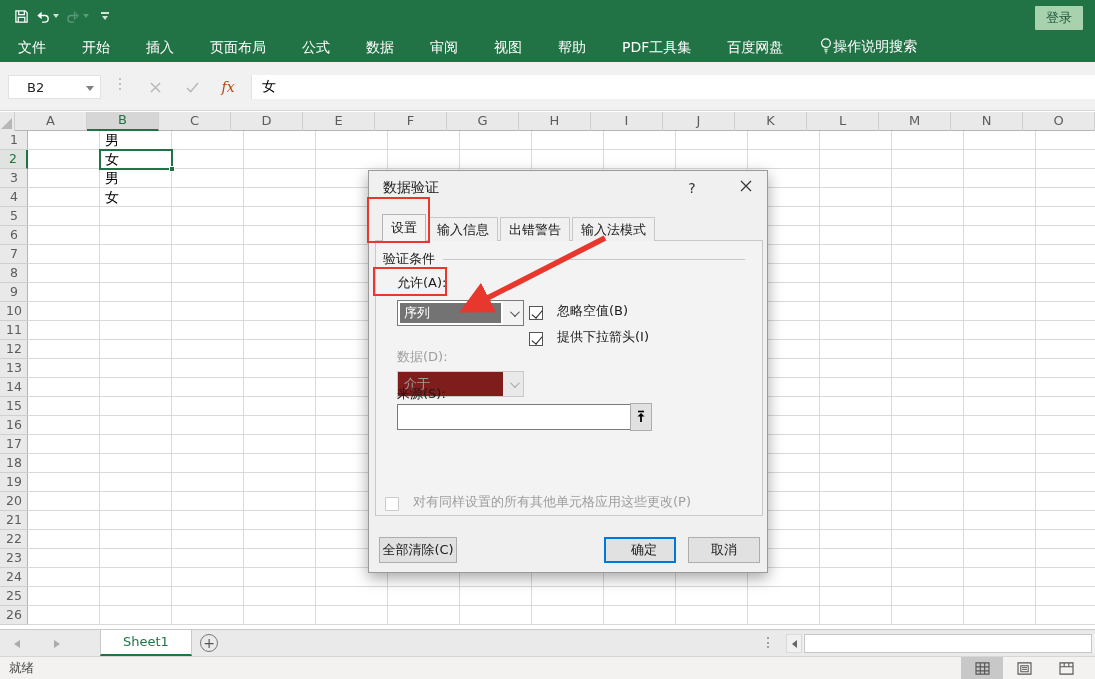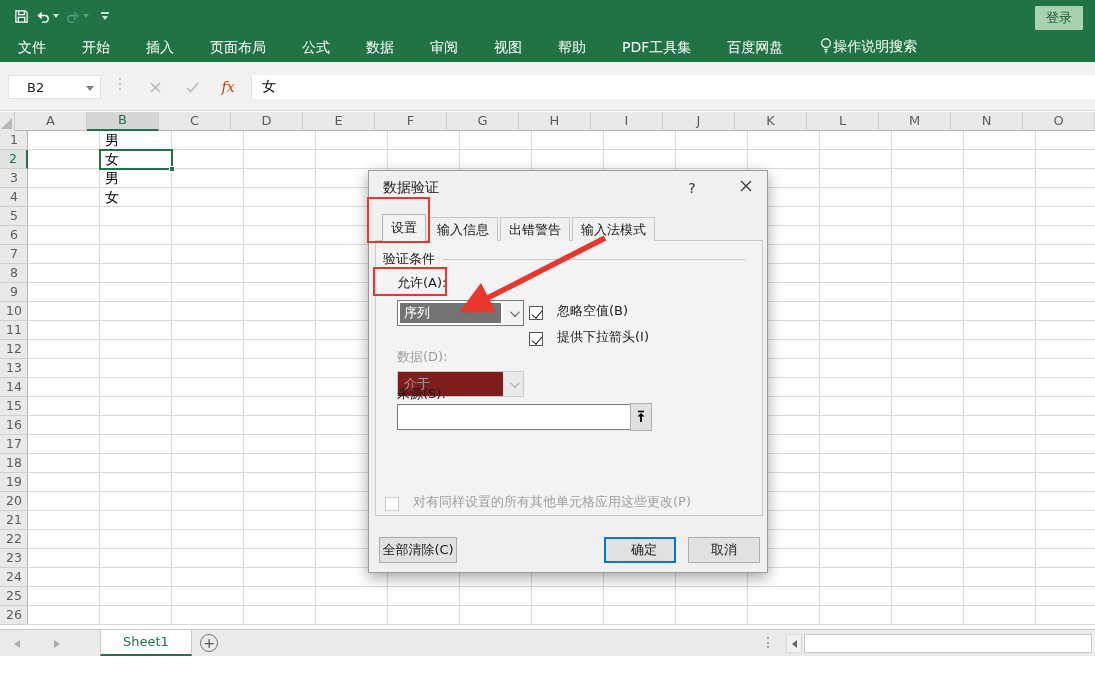--- a/index.html
+++ b/index.html
@@ -350,14 +350,37 @@
         <i></i>
       </div>
     <div class="hscroll-btn">
         <span class="tri"></span>
       </div>
     <div class="hscroll-track">
       <div class="hscroll-thumb"></div>
     </div>
   </div>
 
+  <div class="statusbar">
+    <div class="status-text">就绪</div>
+    <div class="viewbtns">
+      <div class="viewbtn sel">
+        <svg width="15" height="13" viewBox="0 0 16 14">
+            <path d="M1 1 h14 v12 h-14 z M1 5.3 h14 M1 9.6 h14 M5.6 1 v12 M10.3 1 v12" fill="none" stroke="#555" stroke-width="1.2"></path>
+          </svg>
+      </div>
+      <div class="viewbtn">
+        <svg width="15" height="13" viewBox="0 0 16 14">
+            <path d="M1 1 h14 v12 h-14 z" fill="none" stroke="#555" stroke-width="1.2"></path>
+            <path d="M4 4 h8 v6.5 h-8 z" fill="none" stroke="#555" stroke-width="1.1"></path>
+            <path d="M5.3 6 h5.4 M5.3 8 h5.4" stroke="#555" stroke-width="1"></path>
+          </svg>
+      </div>
+      <div class="viewbtn">
+        <svg width="15" height="13" viewBox="0 0 16 14">
+            <path d="M1 1 h14 v12 h-14 z" fill="none" stroke="#555" stroke-width="1.2"></path>
+            <path d="M1 5 h14 M5.5 1 v4 M10.5 1 v4" stroke="#555" stroke-width="1.1"></path>
+          </svg>
+      </div>
+    </div>
+  </div>
 
 </div>
 
 </body></html>

